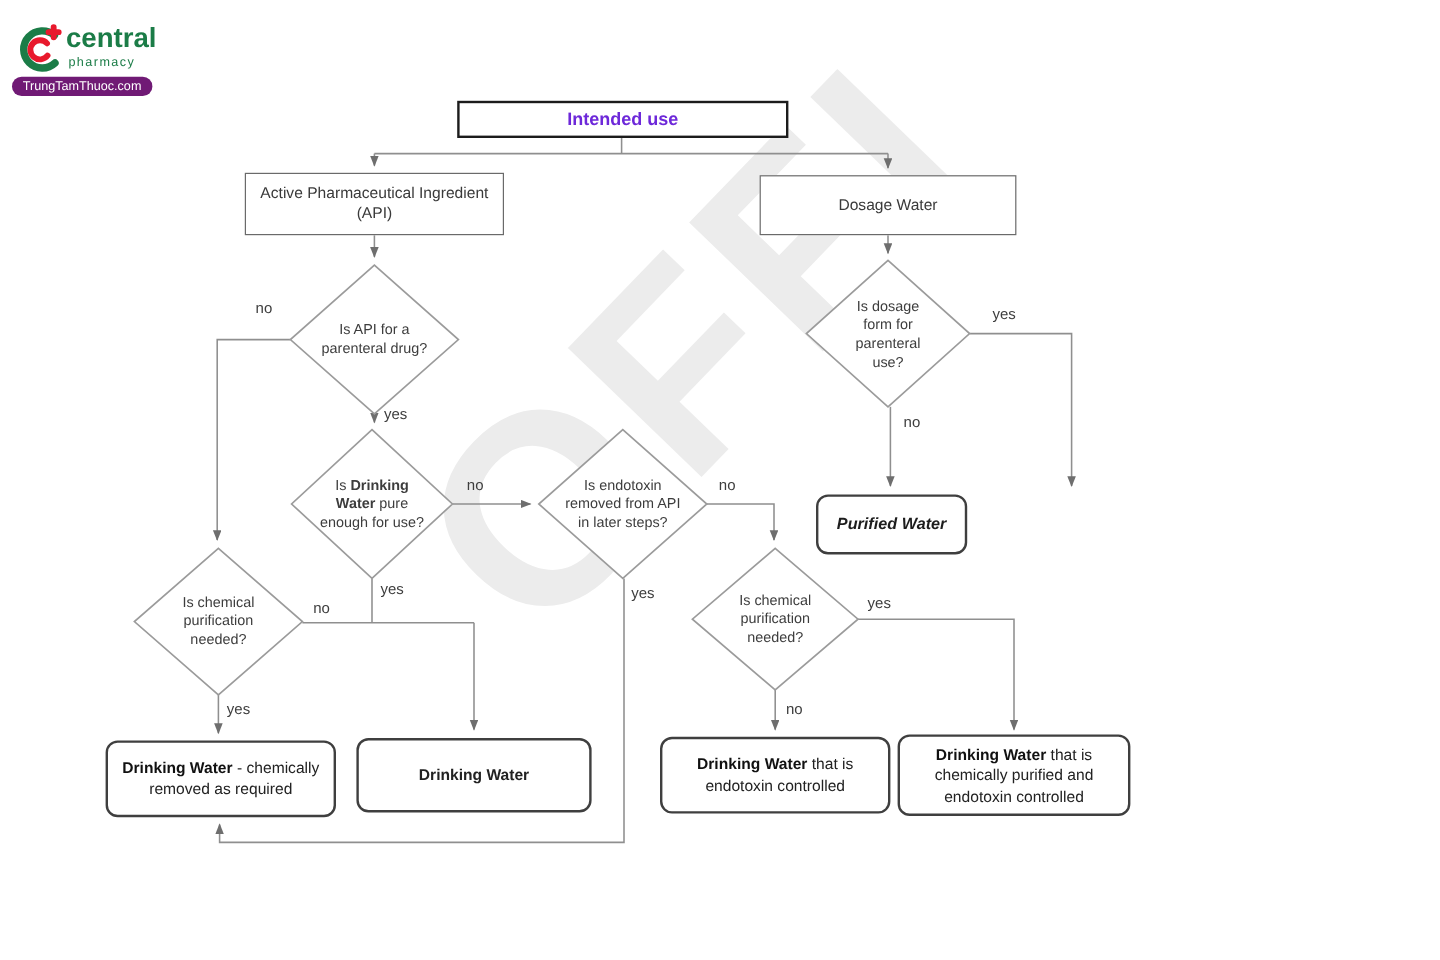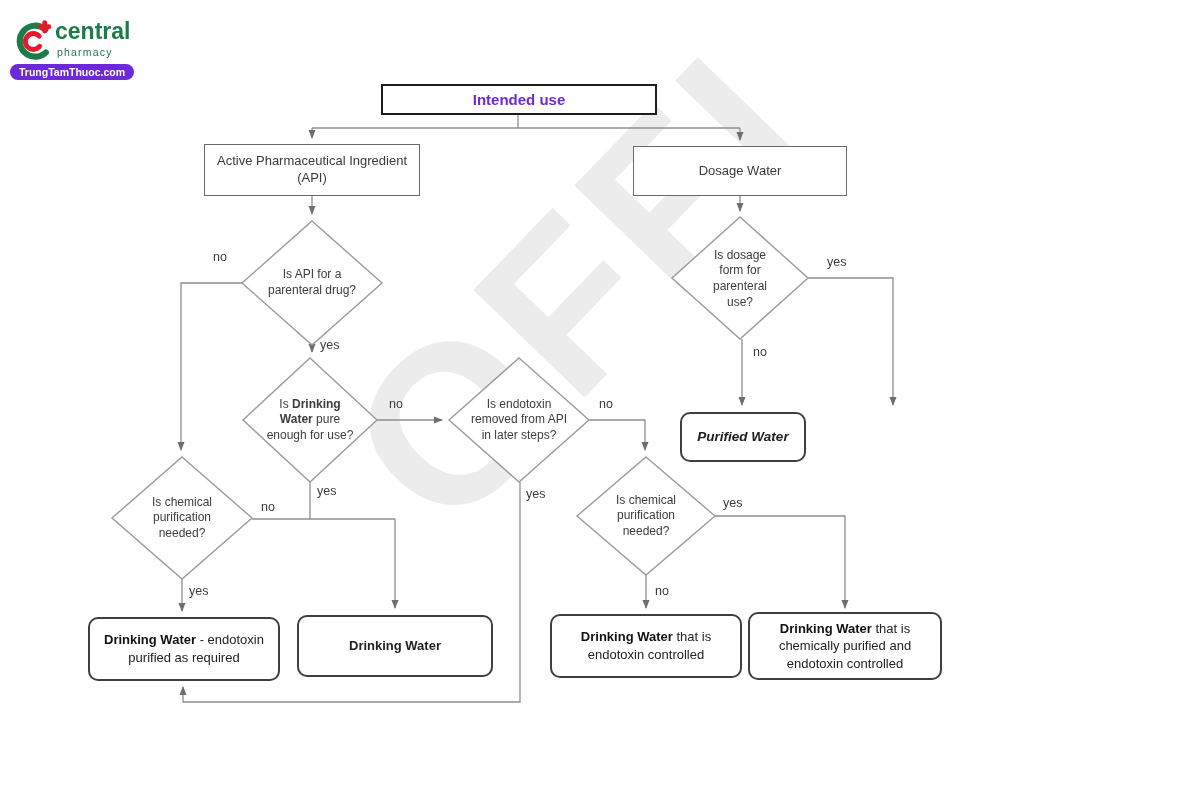--- a/index.html
+++ b/index.html
@@ -8,22 +8,22 @@
   
   .watermark{position:absolute;left:230px;top:10px;width:700px;height:560px;
              display:flex;align-items:center;justify-content:center;
              transform:rotate(-46deg);font-size:225px;font-weight:bold;
              color:#ececec;letter-spacing:8px;z-index:0;user-select:none;}
   
   .logo{position:absolute;left:8px;top:12px;width:150px;height:72px;z-index:5;}
   .logo-mark{position:absolute;left:2px;top:6px;}
   .logo-brand{position:absolute;left:47px;top:6px;font-size:23px;font-weight:bold;color:#1b7c47;}
   .logo-sub{position:absolute;left:49px;top:34px;font-size:10.5px;color:#1b7c47;letter-spacing:1.2px;}
-  .logo-badge{position:absolute;left:2px;top:52px;background:#6d28d9;color:#fff;
-              font-size:10.5px;font-weight:bold;padding:2px 9px;border-radius:9px;white-space:nowrap;}
+  .logo-badge{position:absolute;left:2px;top:52px;background:#701a75;color:#fff;
+              font-size:10.5px;font-weight:normal;padding:2px 9px;border-radius:9px;white-space:nowrap;}
   
   .connectors{position:absolute;left:0;top:0;z-index:1;}
   .node{position:absolute;z-index:2;display:flex;align-items:center;justify-content:center;
         text-align:center;background:#fff;box-sizing:border-box;}
   .rect{border:1.5px solid #6a6a6a;font-size:13px;color:#3a3a3a;padding:4px 10px;line-height:1.3;}
   .title-box{border:2.5px solid #1c1c1c;font-weight:bold;font-size:15px;color:#6d28d9;}
   .result{border:2px solid #3f3f3f;border-radius:10px;font-size:13px;color:#222;
           padding:20px 8px;line-height:1.35;}
   .result b{color:#111;}
   .italicbox{font-style:italic;font-weight:bold;font-size:13.5px;color:#1d1d1d;}
@@ -98,21 +98,21 @@
   <div class="node rect" style="left:633px;top:146px;width:214px;height:50px;">
     <span>Dosage Water</span>
   </div>
 
   <div class="node result italicbox" style="left:680px;top:412px;width:126px;height:50px;">
     <span>Purified Water</span>
   </div>
 
 
   <div class="node result" style="left:88px;top:617px;width:192px;height:64px;">
-    <span><b>Drinking Water</b><span> - endotoxin purified as required</span></span>
+    <span><b>Drinking Water</b><span> - chemically removed as required</span></span>
   </div>
 
   <div class="node result" style="left:297px;top:615px;width:196px;height:62px;font-weight:bold;">
     <span>Drinking Water</span>
   </div>
 
   <div class="node result" style="left:550px;top:614px;width:192px;height:64px;">
     <span><b>Drinking Water</b><span> that is endotoxin controlled</span></span>
   </div>
 

